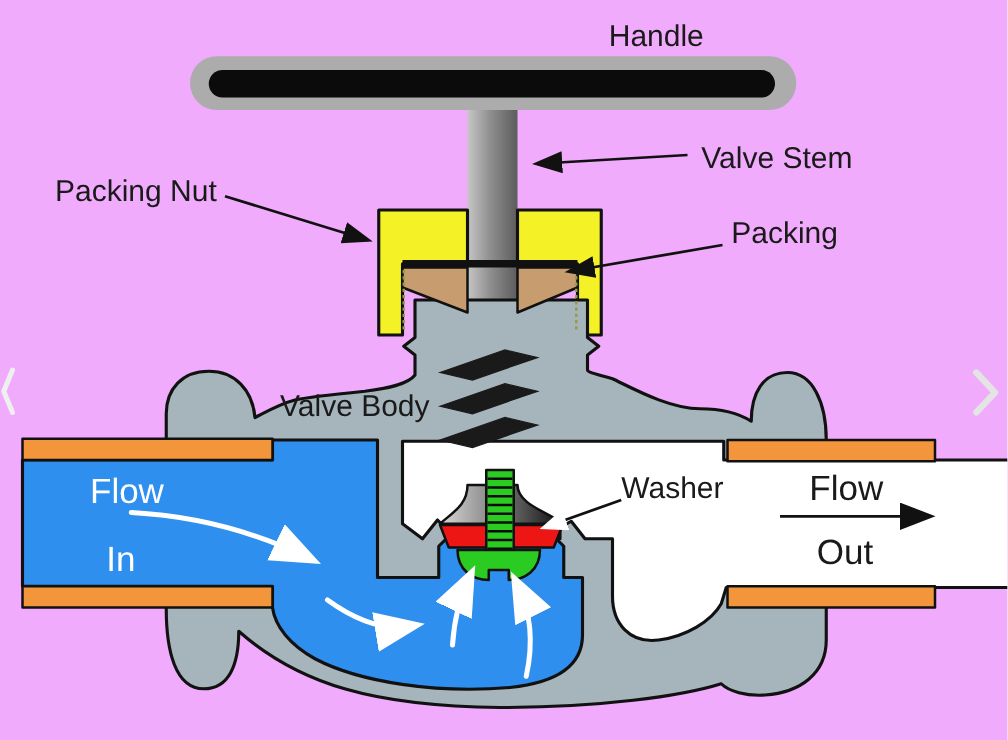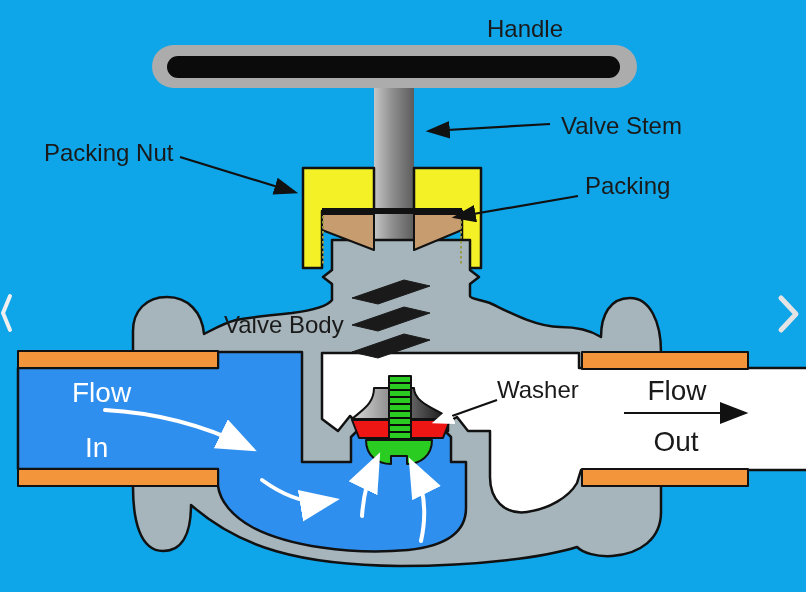--- a/index.html
+++ b/index.html
@@ -1,16 +1,16 @@
 <!DOCTYPE html>
 <html><head>
 <meta charset="utf-8">
 <style>
   html,body{margin:0;padding:0;background:#ffffff;}
-  .stage{position:relative;width:806px;height:592px;background:#0ea5e9;overflow:hidden;
+  .stage{position:relative;width:806px;height:592px;background:#f0abfc;overflow:hidden;
          font-family:"Liberation Sans","DejaVu Sans",sans-serif;}
   svg{display:block}
   text{font-family:"Liberation Sans","DejaVu Sans",sans-serif;fill:#1a1a1a;}
   .lbl{font-size:24px;}
   .flow{font-size:28px;}
   .flow-in{fill:#ffffff;}
   .outline{stroke:#111111;stroke-width:2.5;stroke-linejoin:round;}
   .thin-outline{stroke:#111111;stroke-width:2;stroke-linejoin:round;}
   .label-arrow{stroke:#111111;stroke-width:2.2;fill:none;}
   .flow-arrow{stroke:#ffffff;stroke-width:4;fill:none;stroke-linecap:round;}

